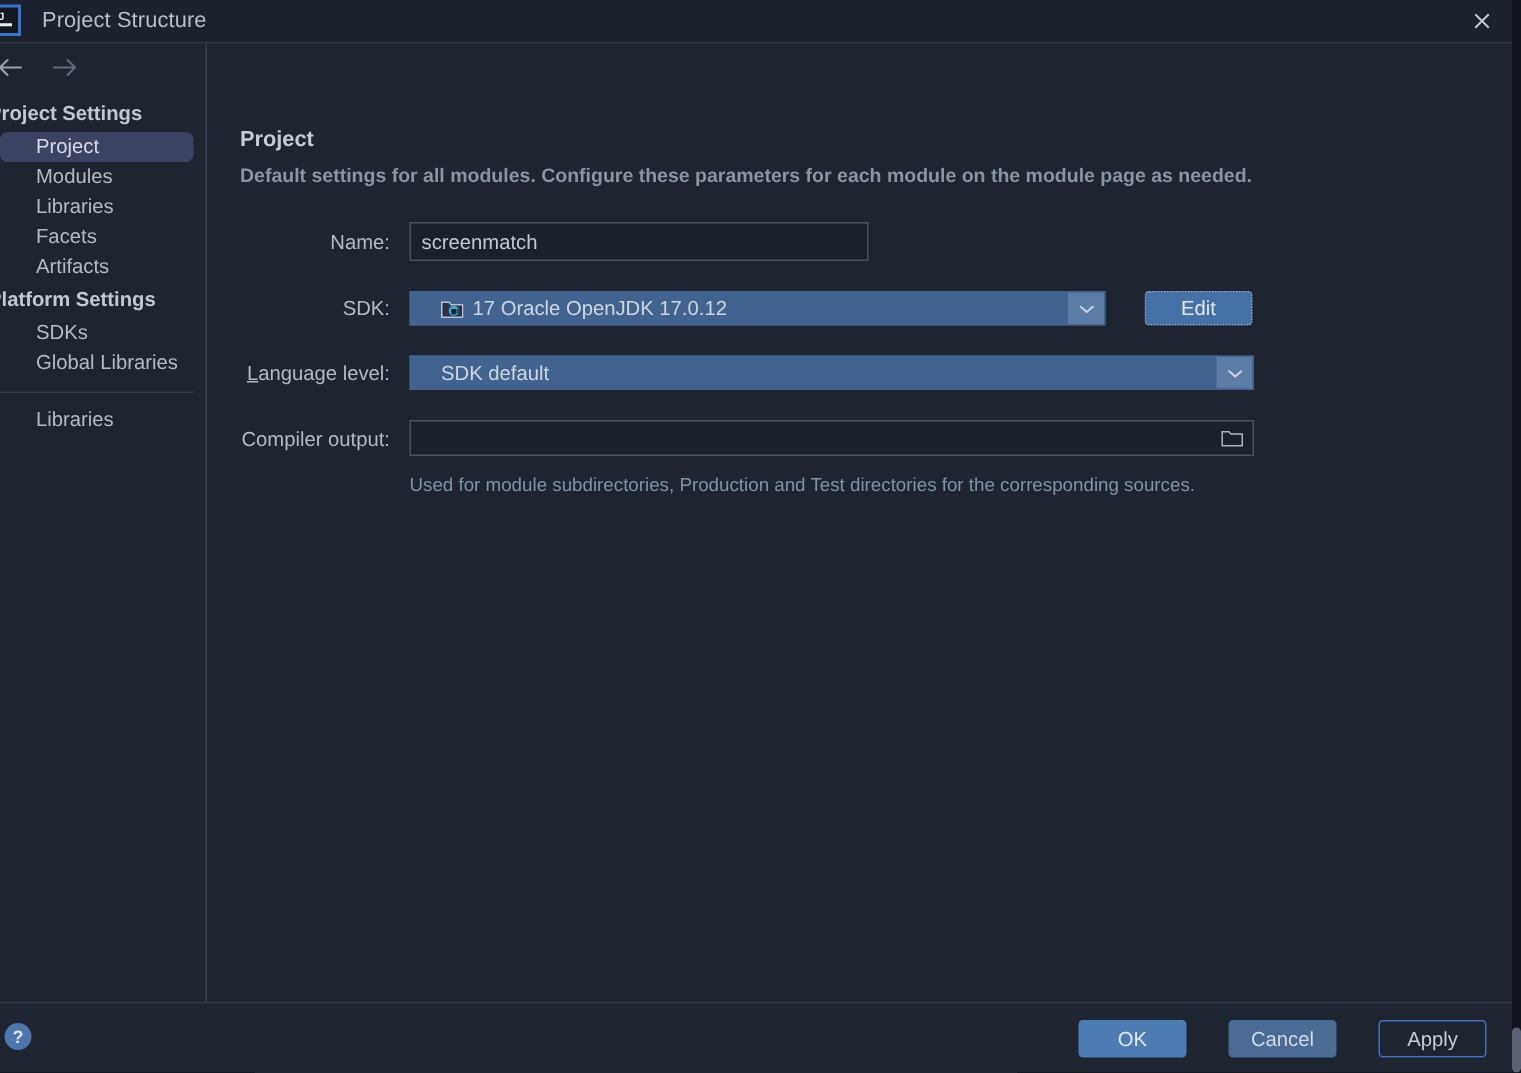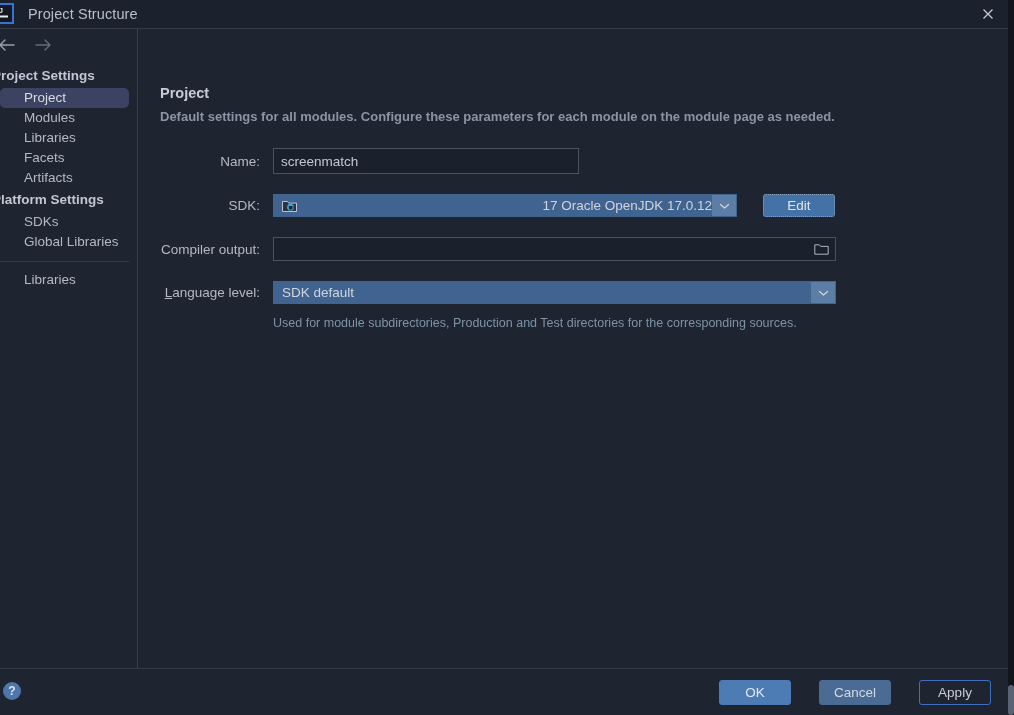--- a/index.html
+++ b/index.html
@@ -210,27 +210,26 @@
     border: 1px solid #41638f;
     color: #cfd5de;
     font-size: 13.5px;
     cursor: pointer;
     overflow: hidden;
   }
   .combo.sdk { width: 464px; }
   .combo.lang { width: 563px; }
   .combo-label {
     flex: 1 1 auto;
-    padding-left: 8px;
+    padding-left: 20px;
     display: flex;
     align-items: center;
     gap: 6px;
     white-space: nowrap;
     overflow: hidden;
-    justify-content: space-between;
   }
   .combo-arrow {
     width: 24px;
     flex: 0 0 24px;
     height: 100%;
     background: #5b7da6;
     display: flex;
     align-items: center;
     justify-content: center;
   }
@@ -431,46 +430,46 @@
               <svg width="11" height="8" viewBox="0 0 11 8">
                 <path d="M1.5 2.5 L5.5 6 L9.5 2.5" stroke="#cdd4de" stroke-width="1.3" fill="none" stroke-linecap="round" stroke-linejoin="round"></path>
               </svg>
             </div>
           </div>
 
           <button class="btn btn-edit">Edit</button>
         </div>
 
         <div class="form-row">
-          <div class="form-label">Compiler output:</div>
-
-          <div class="path-input">
-            <div class="folder-btn">
-              <svg width="15" height="13" viewBox="0 0 15 13">
-                <path d="M0.8 1.8 h4.6 l1.2 1.6 h7.6 v7.8 h-13.4 z" fill="none" stroke="#aeb6c2" stroke-width="1"></path>
-              </svg>
-            </div>
-          </div>
-        </div>
-
-        <div class="form-row">
           <div class="form-label"><span class="mn">L</span><span>anguage level:</span></div>
 
           <div class="combo lang">
             <div class="combo-label">
               <span>SDK default</span>
             </div>
             <div class="combo-arrow">
               <svg width="11" height="8" viewBox="0 0 11 8">
                 <path d="M1.5 2.5 L5.5 6 L9.5 2.5" stroke="#cdd4de" stroke-width="1.3" fill="none" stroke-linecap="round" stroke-linejoin="round"></path>
               </svg>
             </div>
           </div>
         </div>
 
+        <div class="form-row">
+          <div class="form-label">Compiler output:</div>
+
+          <div class="path-input">
+            <div class="folder-btn">
+              <svg width="15" height="13" viewBox="0 0 15 13">
+                <path d="M0.8 1.8 h4.6 l1.2 1.6 h7.6 v7.8 h-13.4 z" fill="none" stroke="#aeb6c2" stroke-width="1"></path>
+              </svg>
+            </div>
+          </div>
+        </div>
+
         <div class="hint">Used for module subdirectories, Production and Test directories for the corresponding sources.</div>
       </div>
     </div>
 
     <div class="footer-sep"></div>
     <div class="footer">
 
       <div class="help-btn">?</div>
 
       <div class="footer-spacer"></div>

